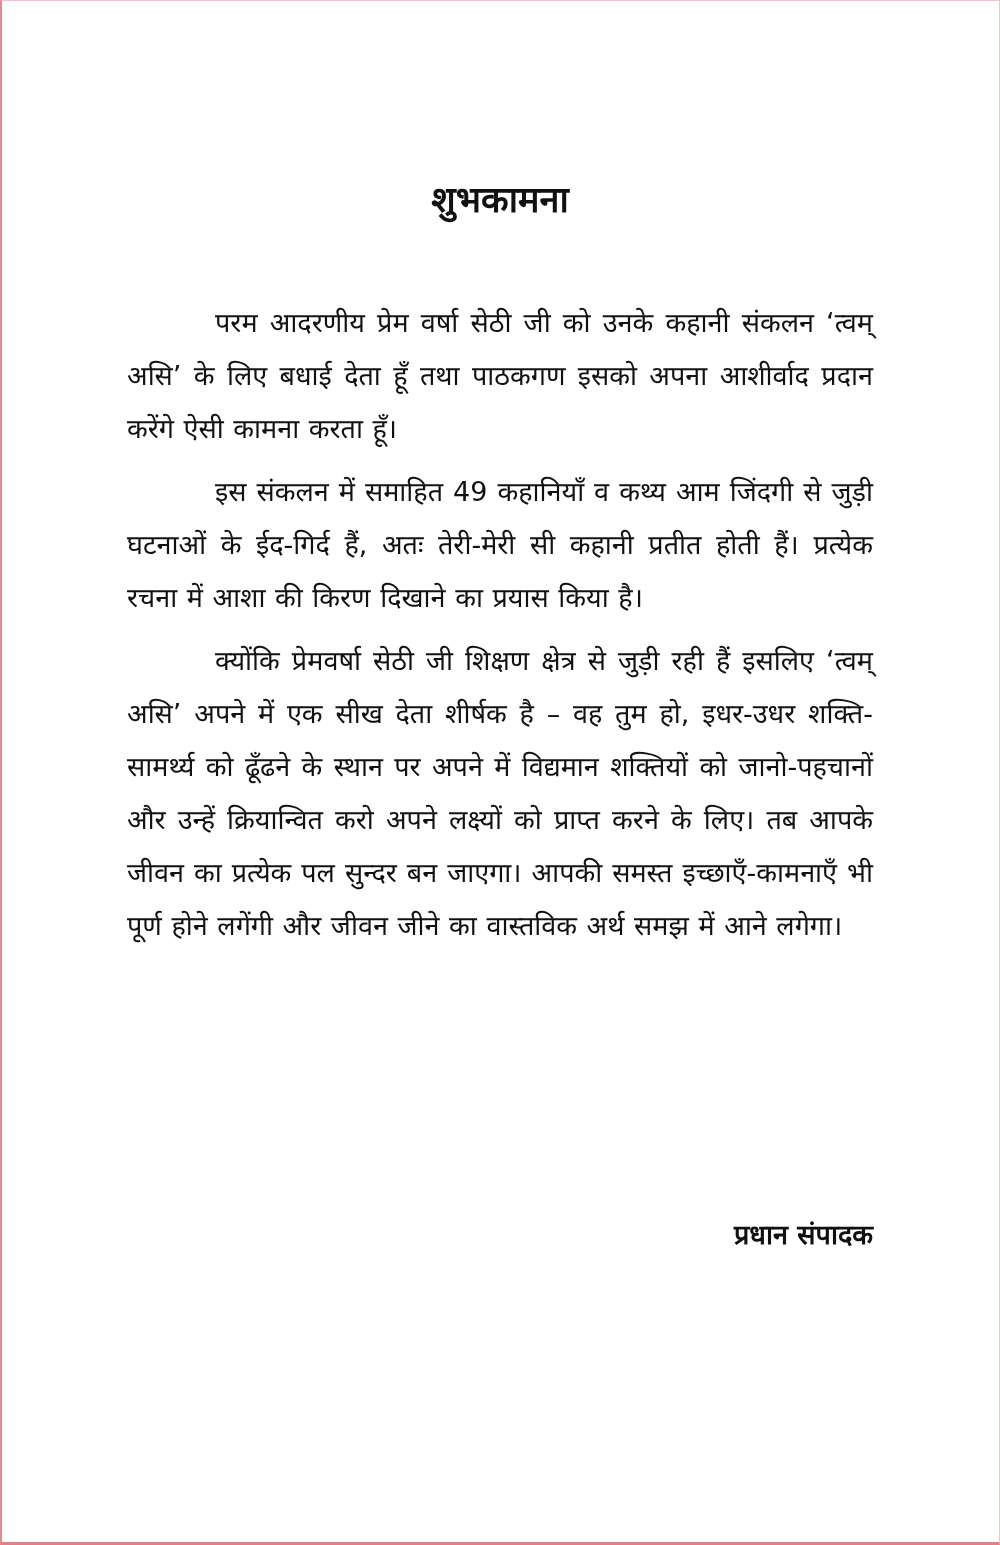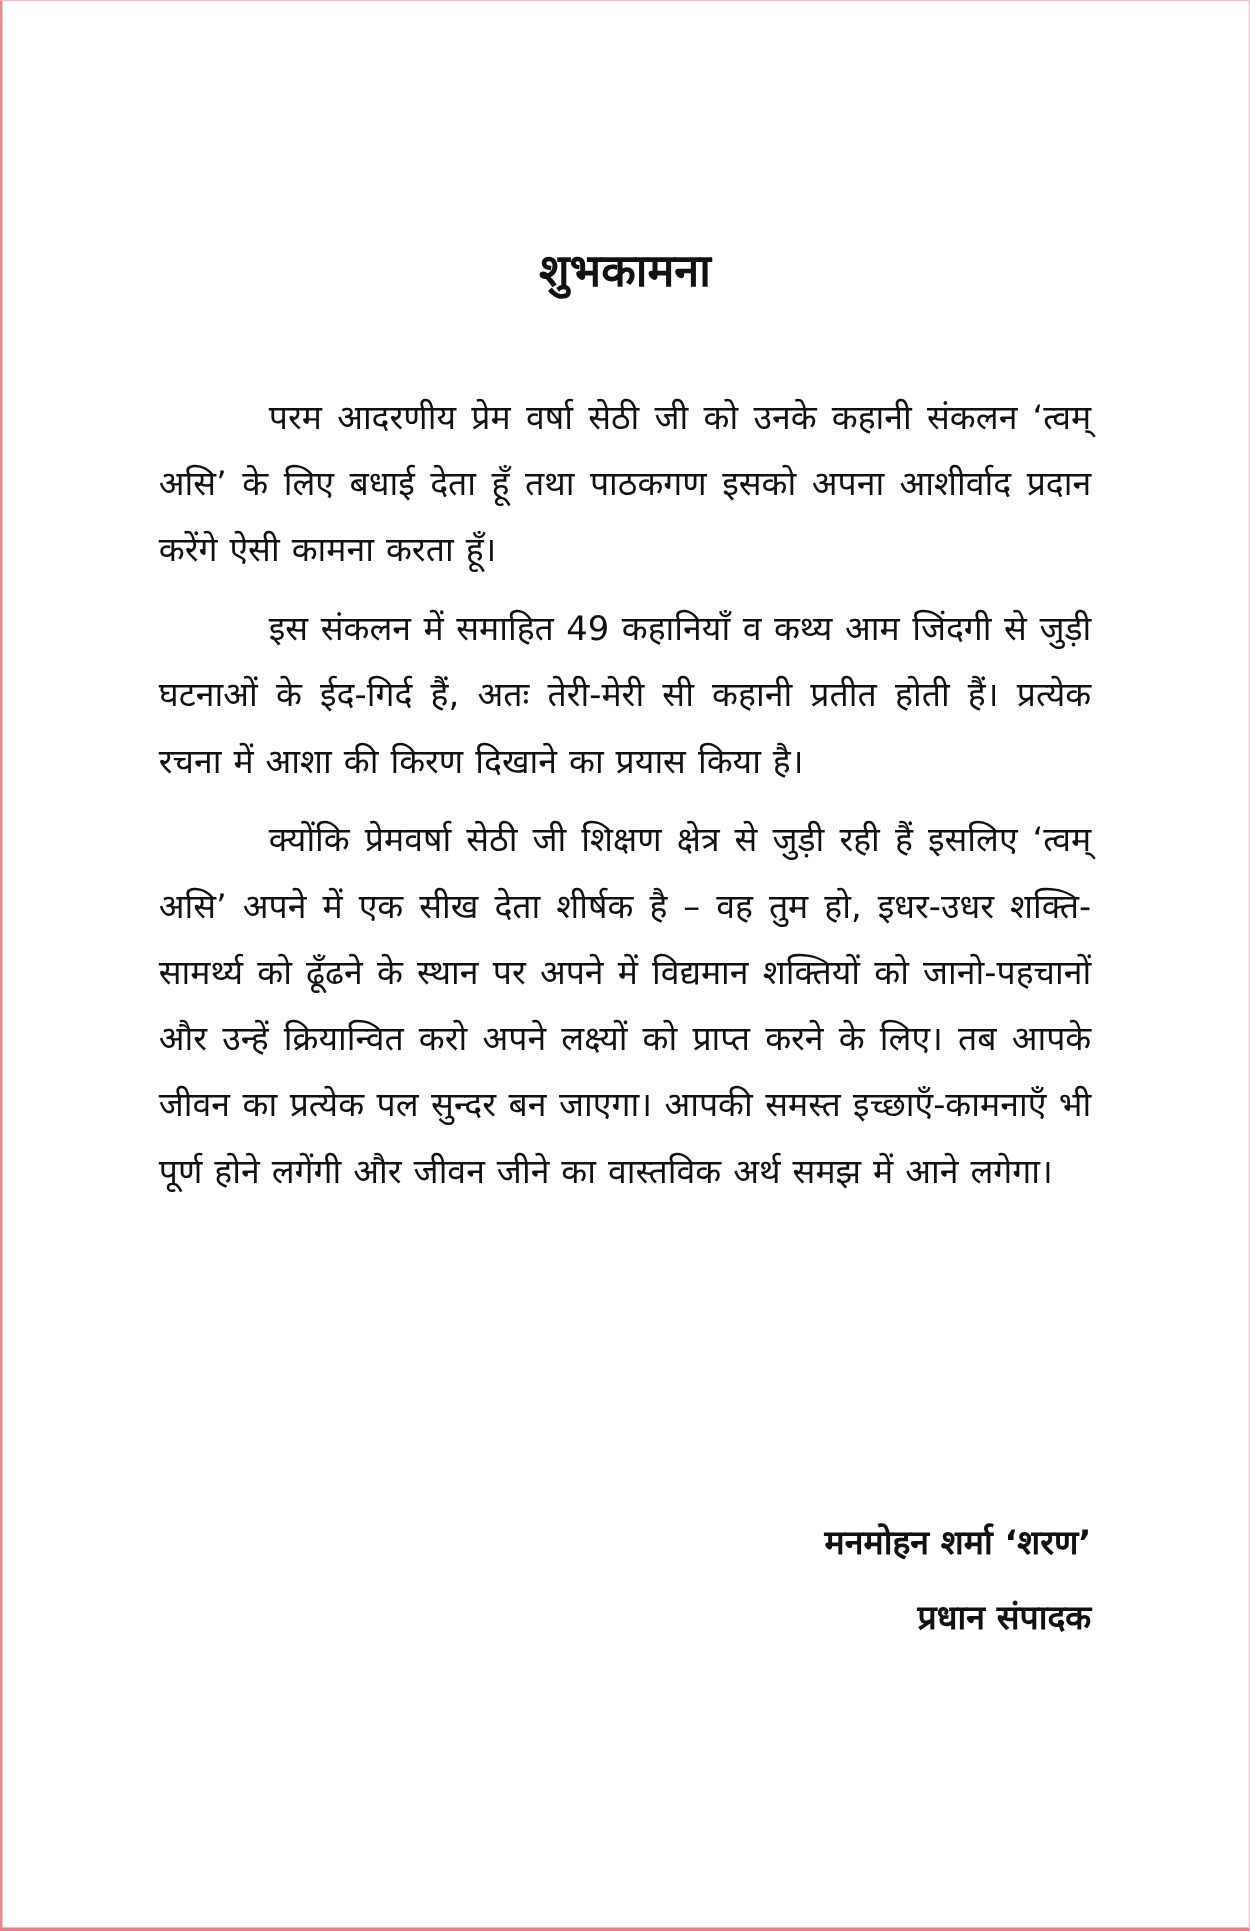--- a/index.html
+++ b/index.html
@@ -21,34 +21,34 @@
       width: 1000px; height: 1545px;
       box-sizing: border-box;
       border-left: 2px solid #e58a8f;
       border-top: 1px solid #f3c4c7;
       border-right: 1px solid #f3c4c7;
       border-bottom: 3px solid #e57f85;
       pointer-events: none;
     }
     .title {
       position: absolute;
-      top: 168px;
+      top: 150px;
       left: 0;
       width: 1000px;
       text-align: center;
       font-size: 36px;
       font-weight: bold;
       line-height: 52px;
       letter-spacing: 0px;
     }
     .body-text {
       position: absolute;
       left: 127px;
       width: 746px;
-      top: 308px;
+      top: 296px;
       font-size: 27px;
       line-height: 53px;
     }
     .para {
       margin: 0 0 10px 0;
       text-align: justify;
       text-align-last: left;
       text-indent: 88px;
       word-spacing: 1px;
     }
@@ -70,15 +70,14 @@
 
 <h1 class="title">शुभकामना</h1>
 
 <div class="body-text">
   <p class="para">परम आदरणीय प्रेम वर्षा सेठी जी को उनके कहानी संकलन ‘त्वम् असि’ के लिए बधाई देता हूँ तथा पाठकगण इसको अपना आशीर्वाद प्रदान करेंगे ऐसी कामना करता हूँ।</p>
   <p class="para">इस संकलन में समाहित 49 कहानियाँ व कथ्य आम जिंदगी से जुड़ी घटनाओं के ईद-गिर्द हैं, अतः तेरी-मेरी सी कहानी प्रतीत होती हैं।  प्रत्येक रचना में आशा की किरण दिखाने का प्रयास किया है।</p>
   <p class="para">क्योंकि प्रेमवर्षा सेठी जी शिक्षण क्षेत्र से जुड़ी रही हैं इसलिए ‘त्वम् असि’ अपने में एक सीख देता शीर्षक है – वह तुम हो, इधर-उधर शक्ति-सामर्थ्य को ढूँढने के स्थान पर अपने में विद्यमान शक्तियों को जानो-पहचानों और उन्हें क्रियान्वित करो अपने लक्ष्यों को प्राप्त करने के लिए। तब आपके जीवन का प्रत्येक पल सुन्दर बन जाएगा। आपकी समस्त इच्छाएँ-कामनाएँ भी पूर्ण होने लगेंगी और जीवन जीने का वास्तविक अर्थ समझ में आने लगेगा।</p>
 </div>
 
 <div class="signature">
-  <div>मनमोहन शर्मा ‘शरण’</div>
   <div>प्रधान संपादक</div>
 </div>
 
 </body></html>

